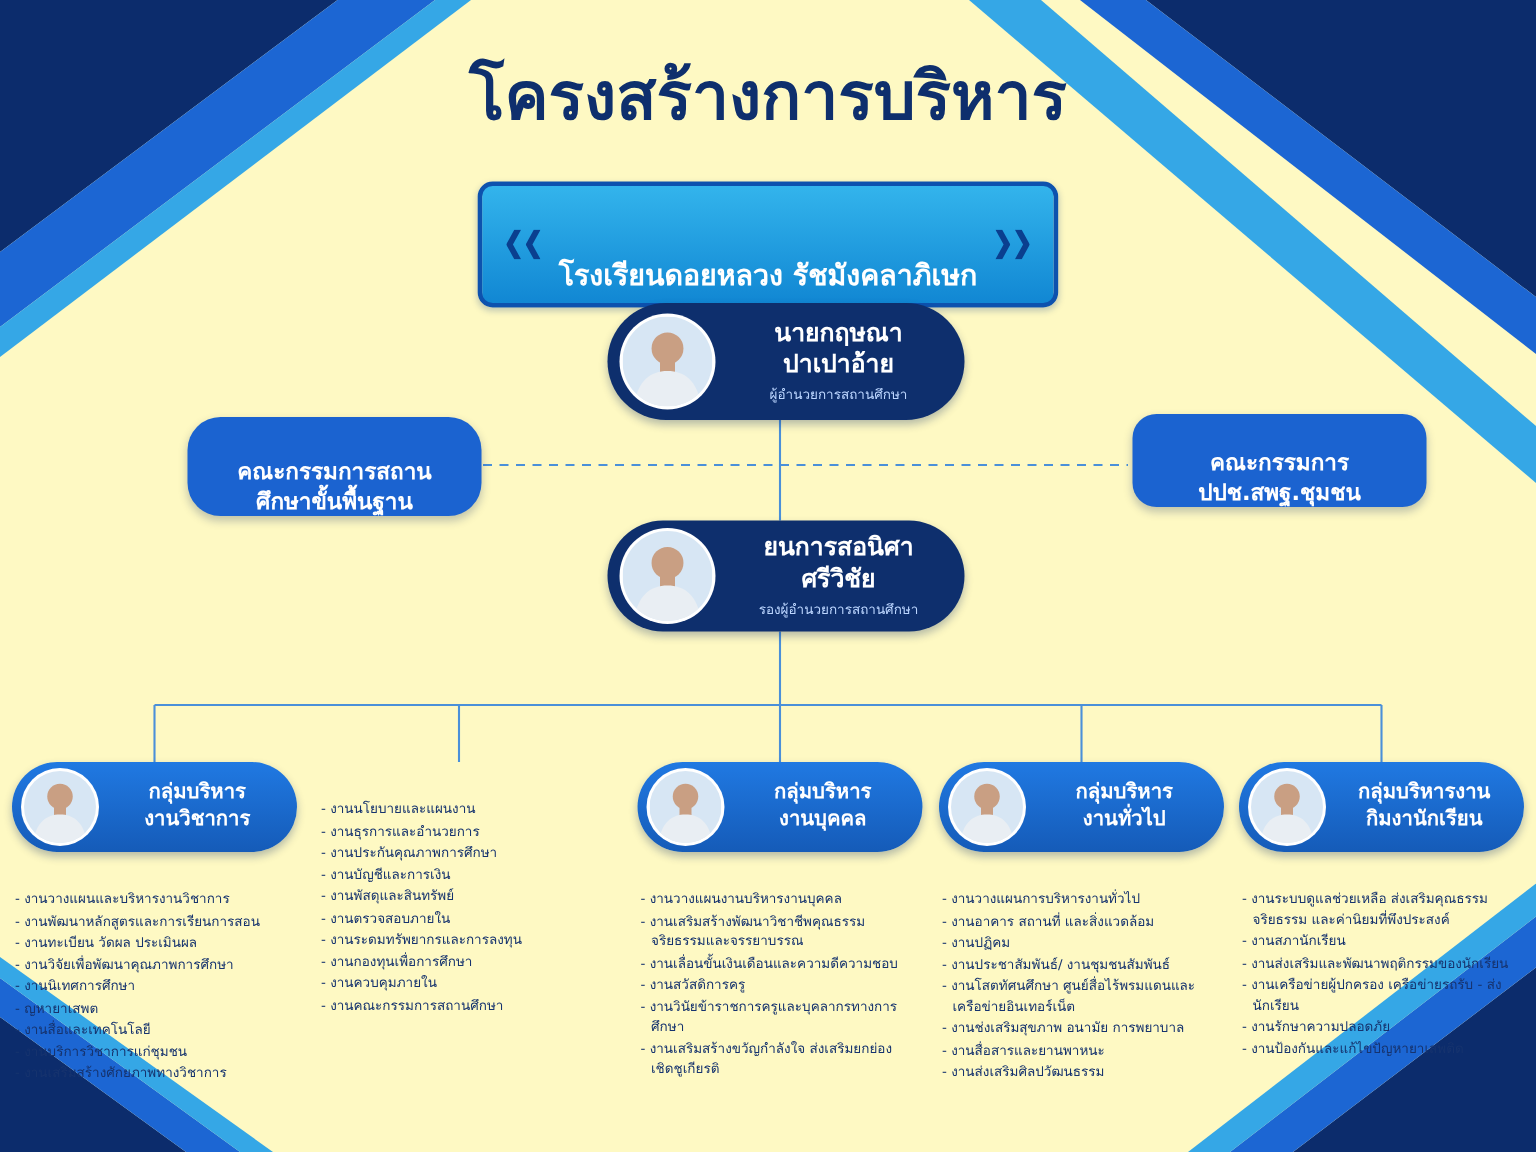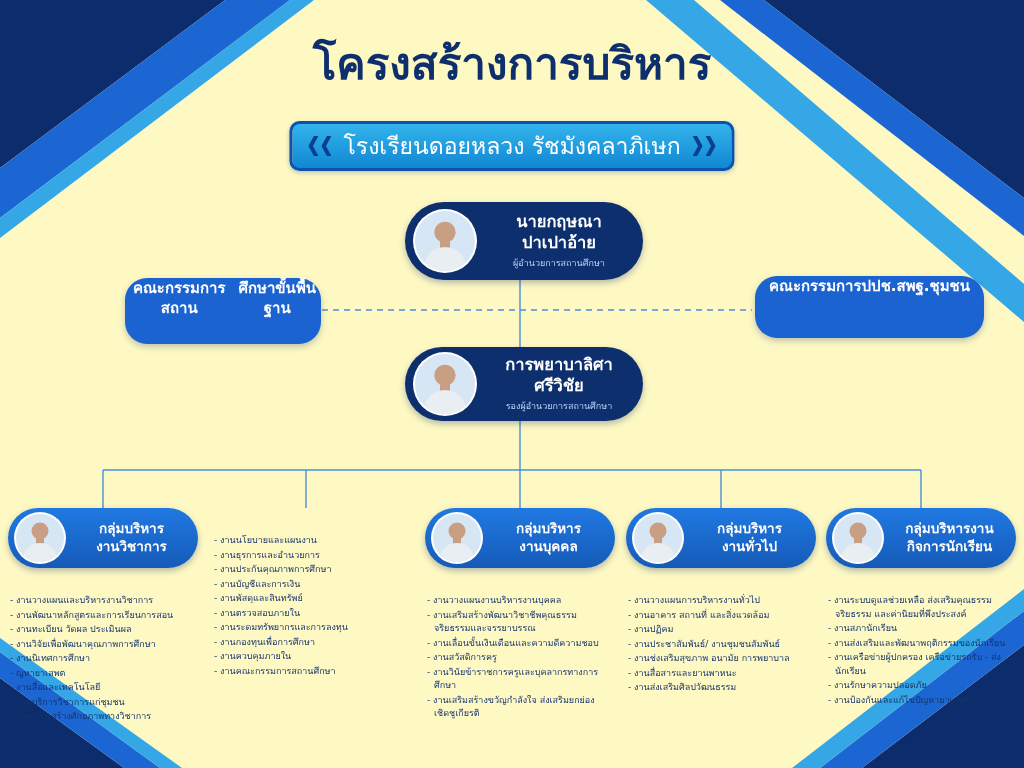--- a/index.html
+++ b/index.html
@@ -35,21 +35,21 @@
     position:absolute;top:28px;left:0;width:100%;margin:0;text-align:center;z-index:2;
     font-size:44px;font-weight:800;color:#0e2f6d;letter-spacing:0;
   }
   .banner{
     position:absolute;top:121px;left:50%;transform:translateX(-50%);z-index:2;
     display:flex;align-items:center;gap:12px;
     background:linear-gradient(180deg,#33b4ec,#1187d3);
     border:3px solid #0d52ae;border-radius:10px;padding:4px 16px;
     box-shadow:0 2px 4px rgba(13,60,130,.25);
   }
-  .banner-text{font-size:23px;font-weight:400;color:#ffffff;white-space:nowrap;}
+  .banner-text{font-size:19px;font-weight:700;color:#ffffff;white-space:nowrap;margin-top:40px;}
   .chev{display:flex;gap:3px;}
   .chev i{display:block;width:10px;height:20px;background:#0a3f8f;
     clip-path:polygon(0 0,45% 0,100% 50%,45% 100%,0 100%,55% 50%);}
   .chev.left{transform:scaleX(-1);}
   
   .node{
     position:absolute;z-index:3;display:flex;align-items:center;gap:8px;
     background:#0e2f6d;border-radius:44px;padding-left:8px;
     box-shadow:0 3px 6px rgba(10,40,100,.3);
   }
@@ -58,27 +58,27 @@
   .avatar{border-radius:50%;overflow:hidden;background:#ffffff;flex:none;
     border:2px solid rgba(255,255,255,.95);}
   .avatar.lg{width:60px;height:60px;}
   .avatar.sm{width:48px;height:48px;}
   .avatar svg{display:block;width:100%;height:100%;}
   .ntext{flex:1;text-align:center;color:#ffffff;padding-right:10px;}
   .nname{font-size:16.5px;font-weight:700;line-height:1.25;white-space:nowrap;}
   .nrole{font-size:9px;color:#bcd6ff;margin-top:2px;white-space:nowrap;}
   
   .committee{
-    position:absolute;z-index:3;display:flex;flex-direction:row;justify-content:center;
+    position:absolute;z-index:3;display:flex;flex-direction:column;justify-content:flex-end;
     background:#1b63d0;color:#ffffff;border-radius:22px;text-align:center;
     font-size:15px;font-weight:600;line-height:1.35;
     box-shadow:0 3px 6px rgba(10,40,100,.25);
   }
   .committee.left{left:125px;top:278px;width:196px;height:66px;}
-  .committee.right{left:755px;top:276px;width:229px;height:62px;}
+  .committee.right{left:755px;top:276px;width:196px;height:62px;border-radius:16px;}
   
   .group{position:absolute;top:508px;z-index:3;}
   .group.g0{left:8px;width:190px;}
   .group.g1{left:212px;width:188px;}
   .group.g2{left:425px;width:190px;}
   .group.g3{left:626px;width:190px;}
   .group.g4{left:826px;width:190px;}
   .gpill{
     display:flex;align-items:center;gap:7px;height:60px;border-radius:34px;padding-left:6px;
     background:linear-gradient(180deg,#2079e2,#155bb8);color:#ffffff;
@@ -169,21 +169,21 @@
   <div class="node deputy">
     <div class="avatar lg">
       <svg viewBox="0 0 48 48">
         <rect width="48" height="48" fill="#d7e6f4"></rect>
         <circle cx="24" cy="17" r="8.5" fill="#c99f83"></circle>
         <path d="M20 24 h8 v7 h-8z" fill="#c99f83"></path>
         <path d="M6 48 C8 34 15 29 24 29 C33 29 40 34 42 48 Z" fill="#e9eef3"></path>
       </svg>
     </div>
     <div class="ntext">
-      <div class="nname">การพยาบาลิศา</div>
+      <div class="nname">ยนการสอนิศา</div>
       <div class="nname">ศรีวิชัย</div>
       <div class="nrole">รองผู้อำนวยการสถานศึกษา</div>
     </div>
   </div>
 
   <div>
     <div class="group g0">
       <div class="gpill">
         <div class="avatar sm">
           <svg viewBox="0 0 48 48">
@@ -264,39 +264,40 @@
         <div class="gtitle">
           <div>กลุ่มบริหาร</div>
           <div>งานทั่วไป</div>
         </div>
       </div>
       <ul class="duties">
           <li>งานวางแผนการบริหารงานทั่วไป</li>
           <li>งานอาคาร สถานที่ และสิ่งแวดล้อม</li>
           <li>งานปฏิคม</li>
           <li>งานประชาสัมพันธ์/ งานชุมชนสัมพันธ์</li>
+          <li>งานโสตทัศนศึกษา ศูนย์สื่อไร้พรมแดนและเครือข่ายอินเทอร์เน็ต</li>
           <li>งานช่งเสริมสุขภาพ อนามัย การพยาบาล</li>
           <li>งานสื่อสารและยานพาหนะ</li>
           <li>งานส่งเสริมศิลปวัฒนธรรม</li>
         </ul>
     </div>
 
     <div class="group g4">
       <div class="gpill">
         <div class="avatar sm">
           <svg viewBox="0 0 48 48">
             <rect width="48" height="48" fill="#d7e6f4"></rect>
             <circle cx="24" cy="17" r="8.5" fill="#c99f83"></circle>
             <path d="M20 24 h8 v7 h-8z" fill="#c99f83"></path>
             <path d="M6 48 C8 34 15 29 24 29 C33 29 40 34 42 48 Z" fill="#e9eef3"></path>
           </svg>
         </div>
         <div class="gtitle">
           <div>กลุ่มบริหารงาน</div>
-          <div>กิจการนักเรียน</div>
+          <div>กิมงานักเรียน</div>
         </div>
       </div>
       <ul class="duties">
           <li>งานระบบดูแลช่วยเหลือ ส่งเสริมคุณธรรม จริยธรรม และค่านิยมที่พึงประสงค์</li>
           <li>งานสภานักเรียน</li>
           <li>งานส่งเสริมและพัฒนาพฤติกรรมของนักเรียน</li>
           <li>งานเครือข่ายผู้ปกครอง เครือข่ายรถรับ - ส่งนักเรียน</li>
           <li>งานรักษาความปลอดภัย</li>
           <li>งานป้องกันและแก้ไขปัญหายาเสพติด</li>
         </ul>

